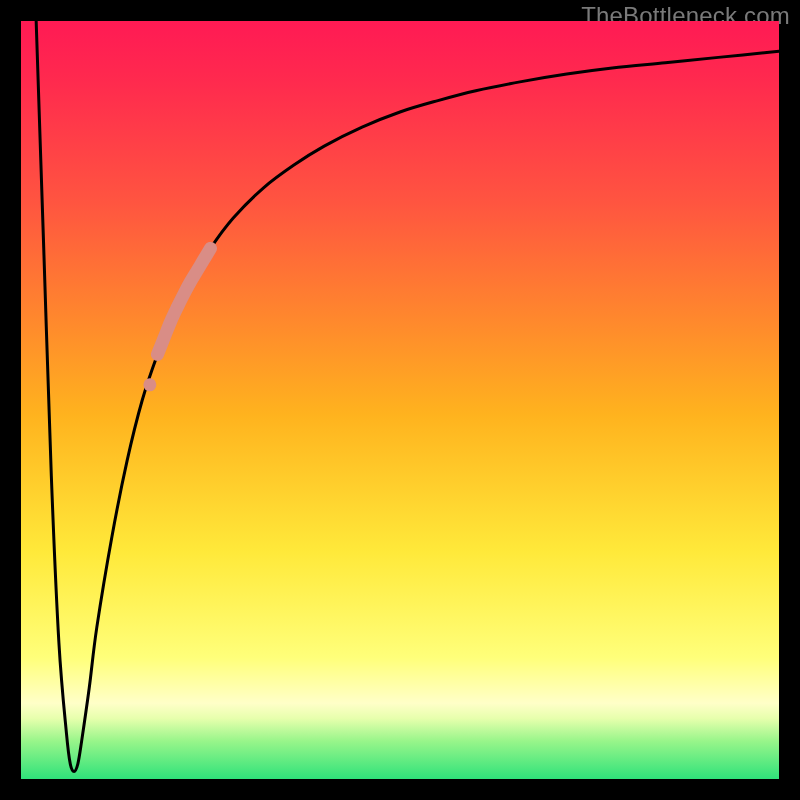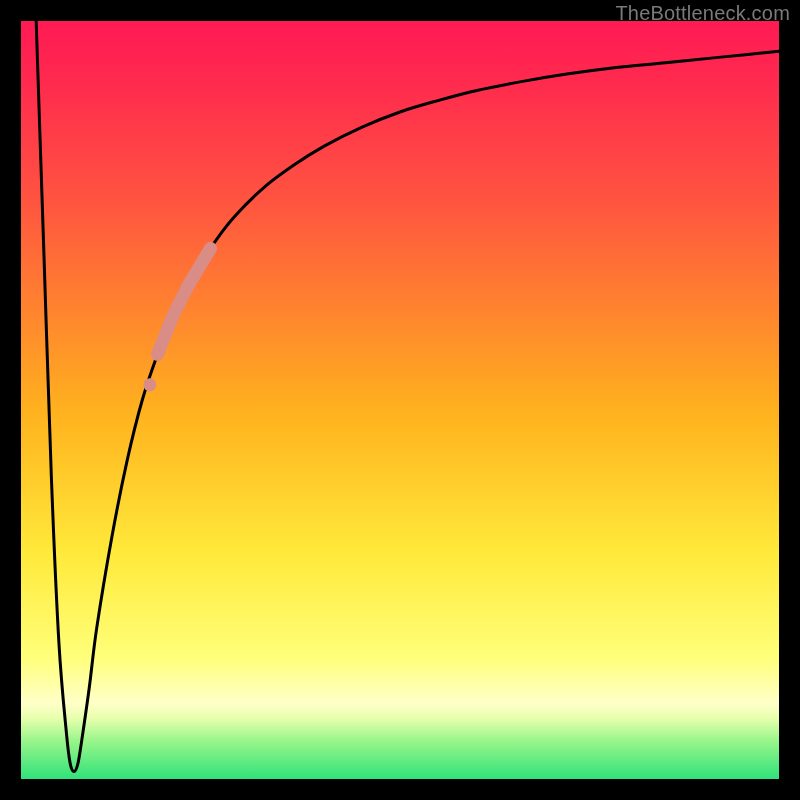--- a/index.html
+++ b/index.html
@@ -37,21 +37,21 @@
       #e7ffad 92%,
       #98f58a 95%,
       #2fe27a 100%
     );
   }
   .watermark {
     position: absolute;
     top: 2px;
     right: 10px;
     color: #7a7a7a;
-    font-size: 20px;
+    font-size: 24px;
     font-weight: 500;
     letter-spacing: 0.2px;
     user-select: none;
   }
   svg.curve {
     position: absolute;
     left: 0;
     top: 0;
     width: 758px;
     height: 758px;

